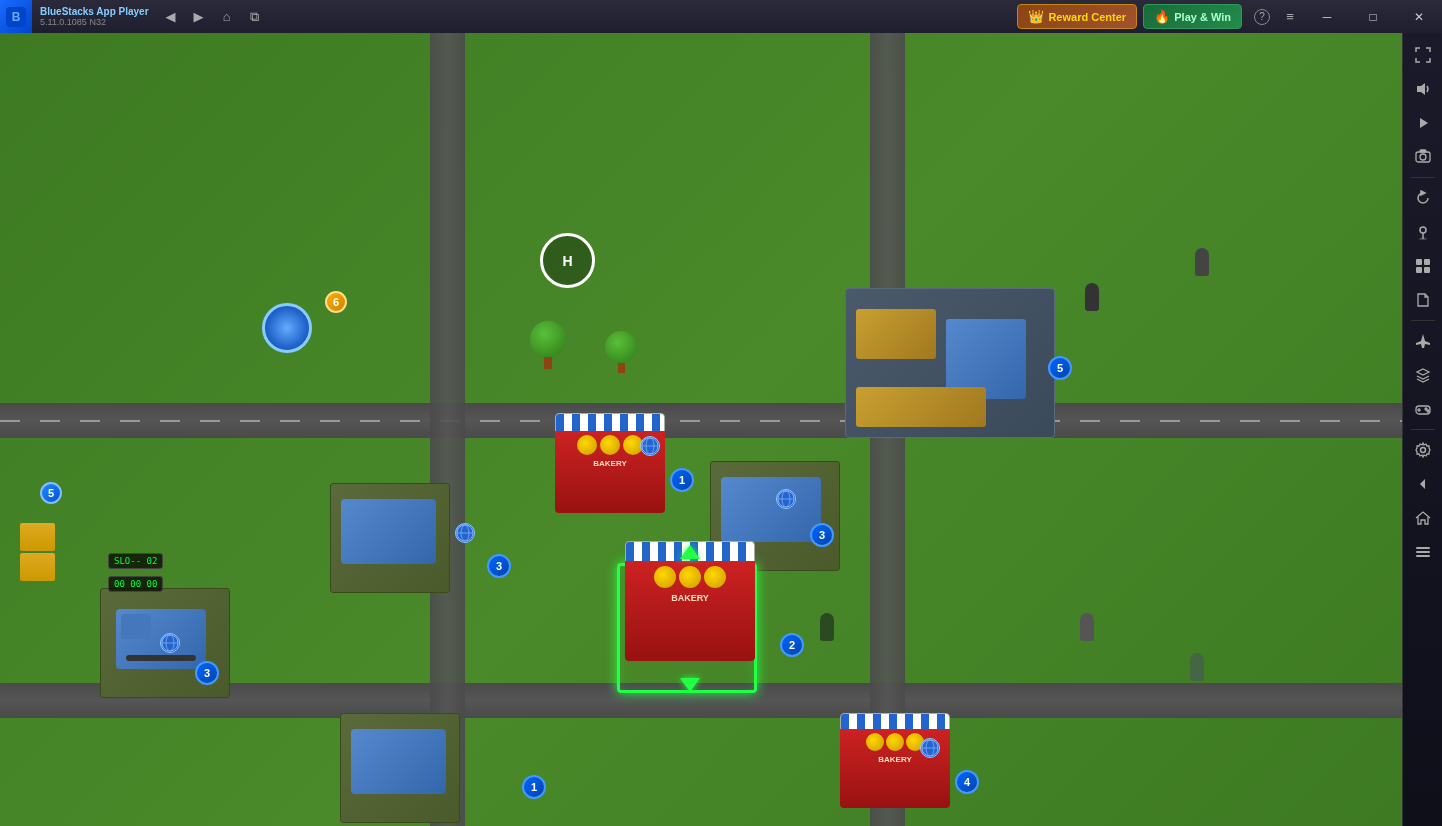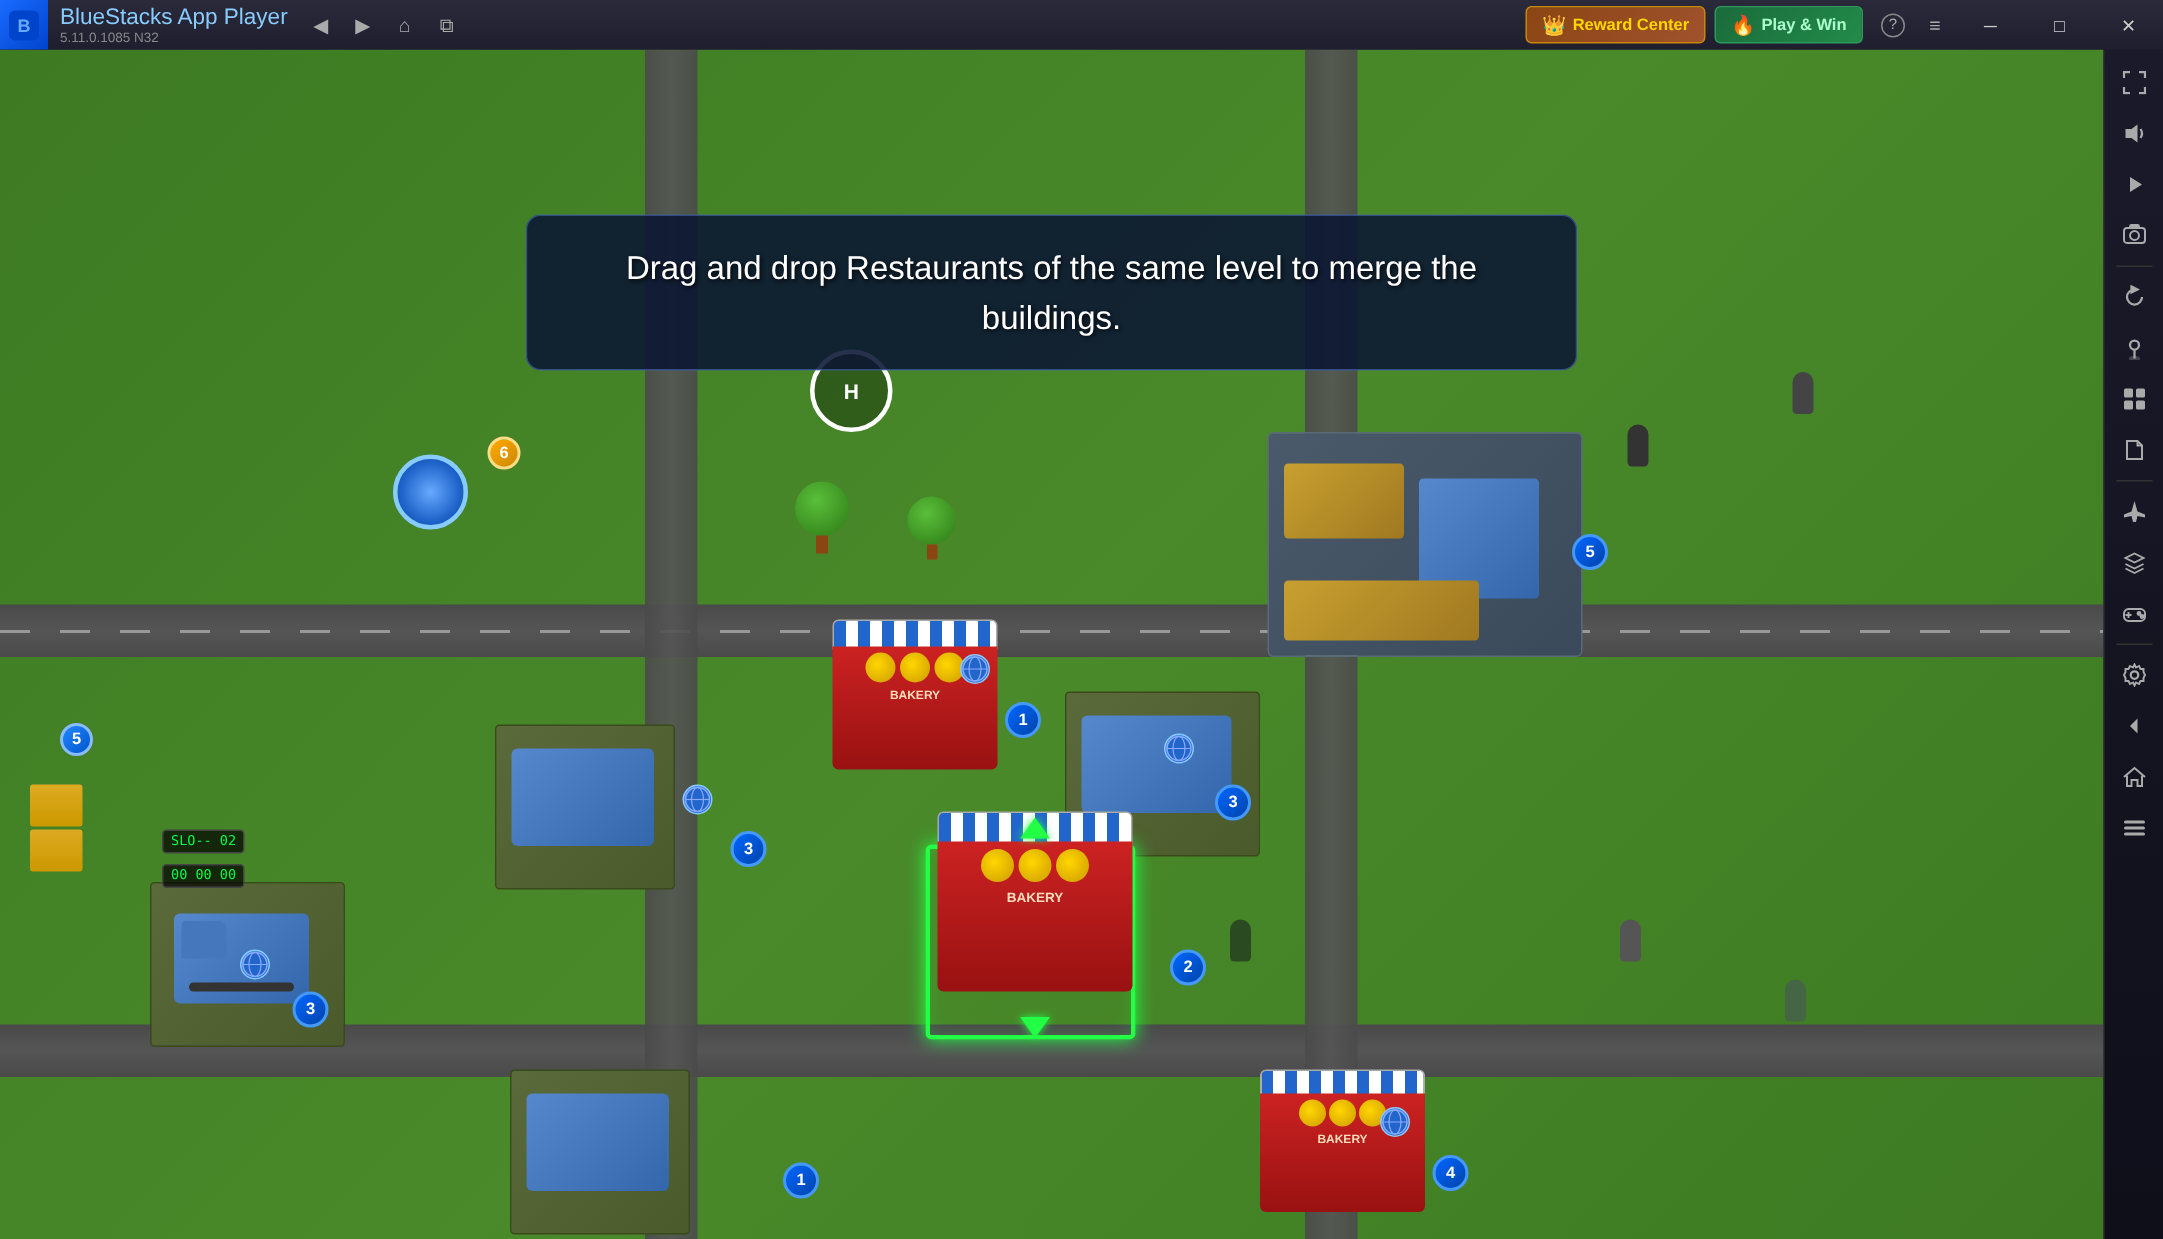--- a/index.html
+++ b/index.html
@@ -25,21 +25,21 @@
     }
     #titlebar .app-logo {
       display: flex; align-items: center; gap: 4px;
       padding: 0 8px;
       flex-shrink: 0;
     }
     #titlebar .app-name {
       display: flex; flex-direction: column;
     }
     #titlebar .app-name-main {
-      font-size: 15px; font-weight: normal; color: #88ccff;
+      font-size: 10px; font-weight: bold; color: #88ccff;
     }
     #titlebar .app-name-sub {
       font-size: 9px; color: #888;
     }
     #titlebar .title-center {
       flex: 1;
       display: flex; align-items: center; justify-content: center;
       gap: 6px;
     }
     #titlebar .nav-btn {
@@ -511,23 +511,20 @@
     <div style="position:absolute; left:1080px; top:580px; width:14px; height:28px;
                 background:#555; border-radius:7px 7px 3px 3px; z-index:6;"></div>
     <div style="position:absolute; left:1190px; top:620px; width:14px; height:28px;
                 background:#446644; border-radius:7px 7px 3px 3px; z-index:6;"></div>
 
     <div style="position:absolute; left:20px; top:490px; width:35px; height:28px;
                 background:linear-gradient(180deg,#ddaa22,#cc9900);border-radius:2px;z-index:5;"></div>
     <div style="position:absolute; left:20px; top:520px; width:35px; height:28px;
                 background:linear-gradient(180deg,#ddaa22,#cc9900);border-radius:2px;z-index:5;"></div>
 
-    <div id="instruction-box">
-      <div class="inst-text">Drag and drop Restaurants of the same level to merge the buildings.</div>
-    </div>
 
   </div>
 </div>
 
 <div id="rightsidebar">
 
   <button class="sidebar-btn" title="Fullscreen">
     <svg width="16" height="16" viewBox="0 0 16 16" fill="none" stroke="#aaa" stroke-width="1.5">
       <polyline points="1,5 1,1 5,1"></polyline>
         <polyline points="11,1 15,1 15,5"></polyline>

